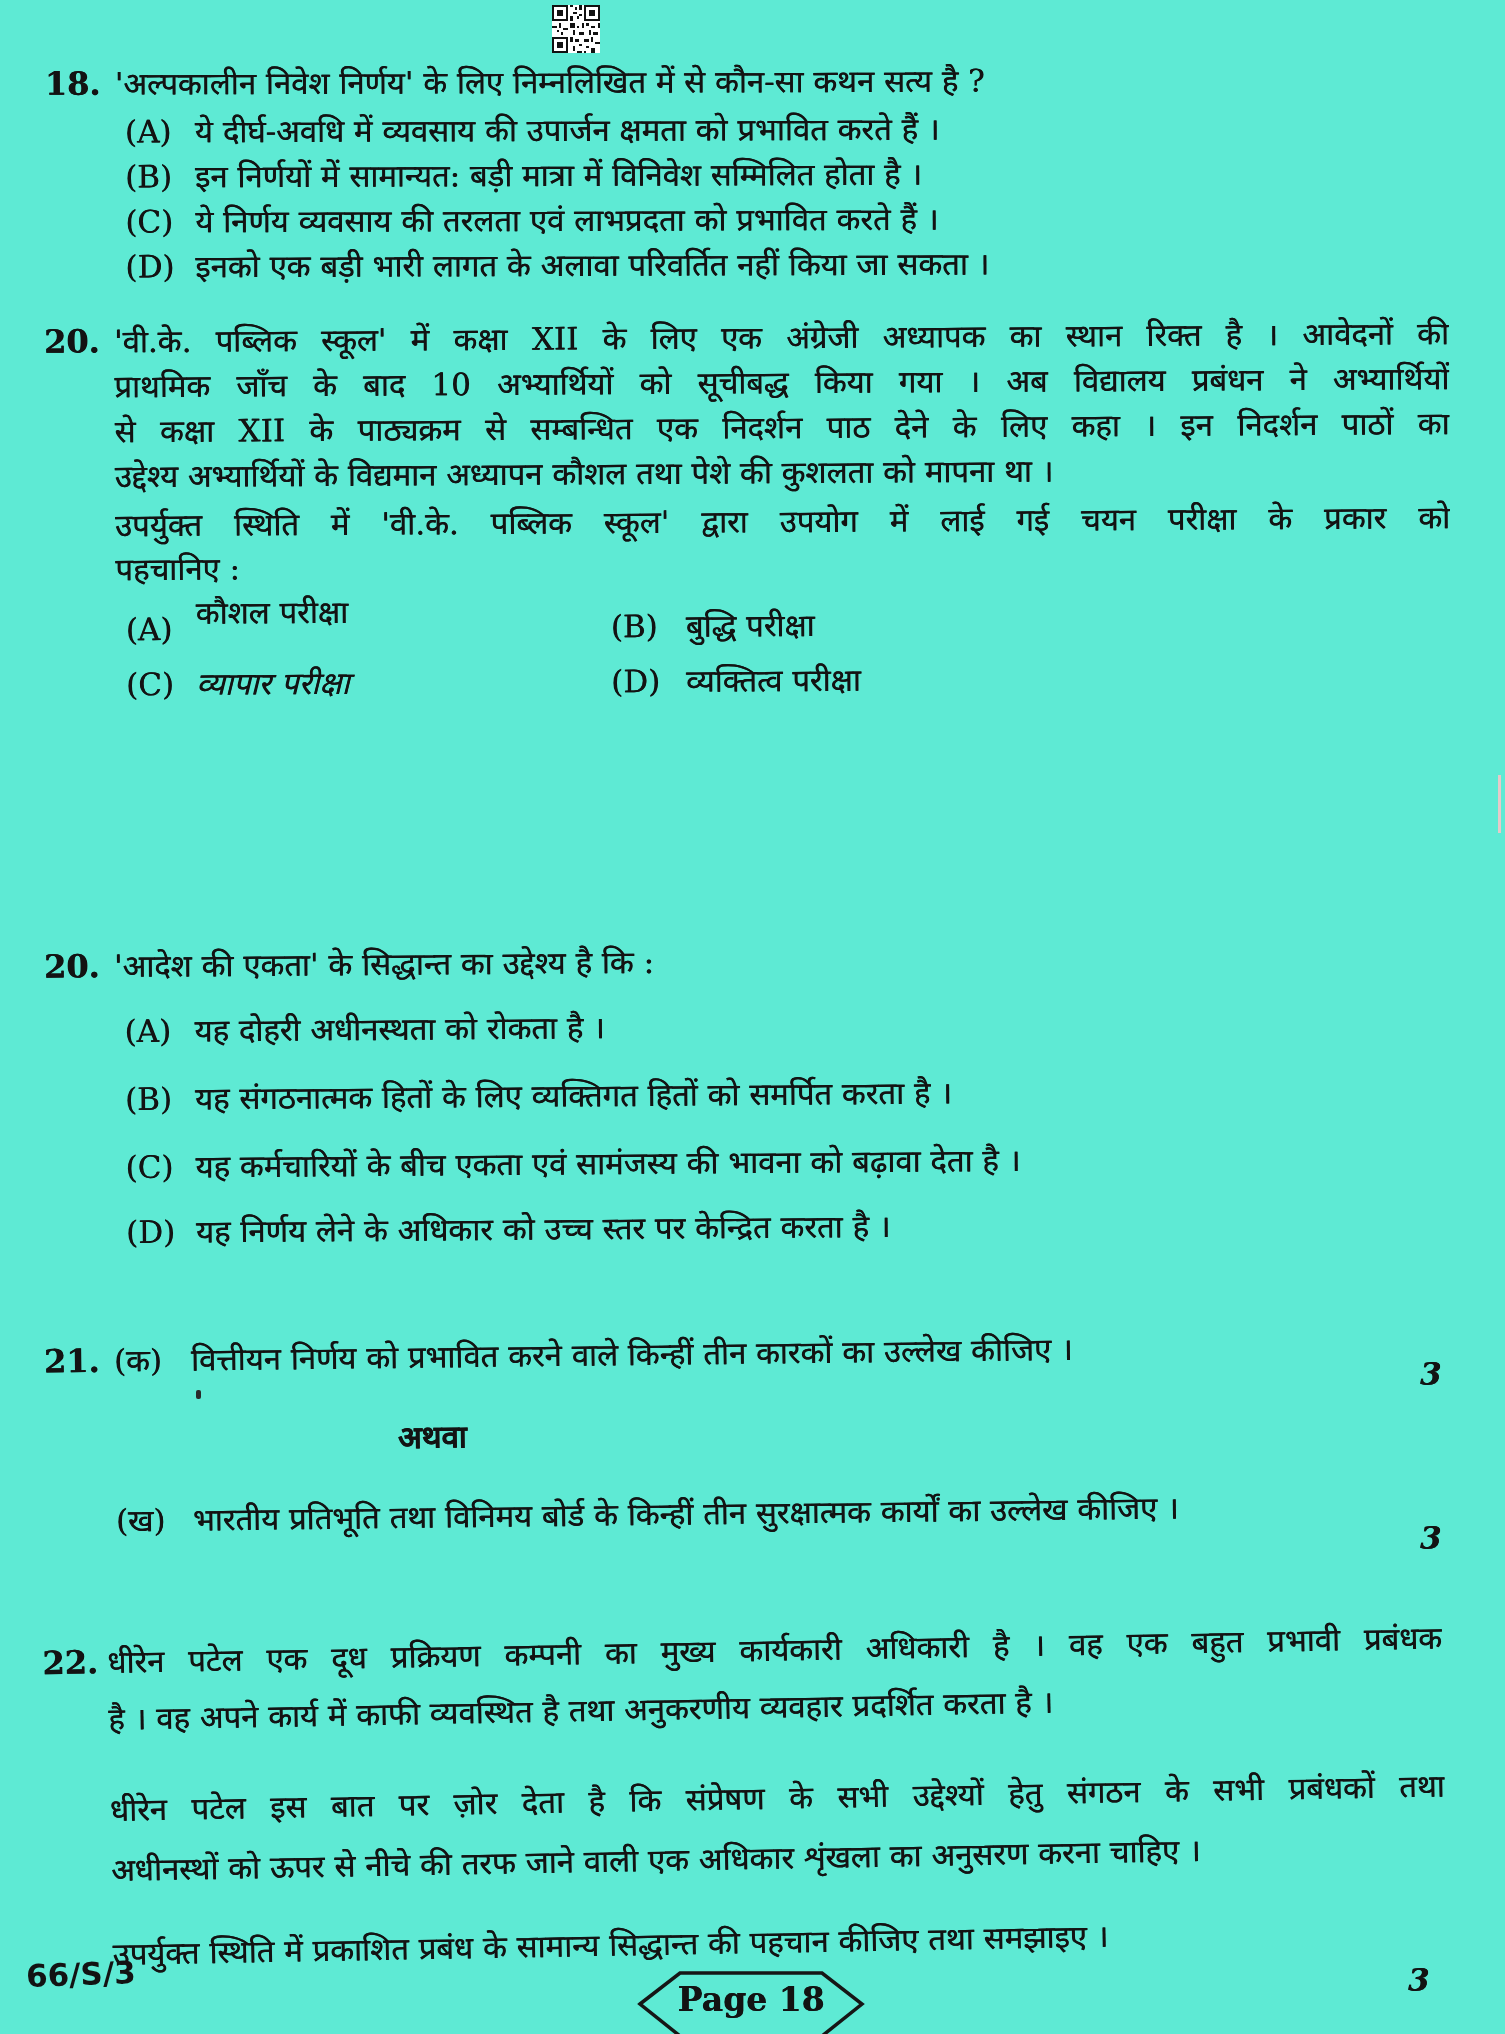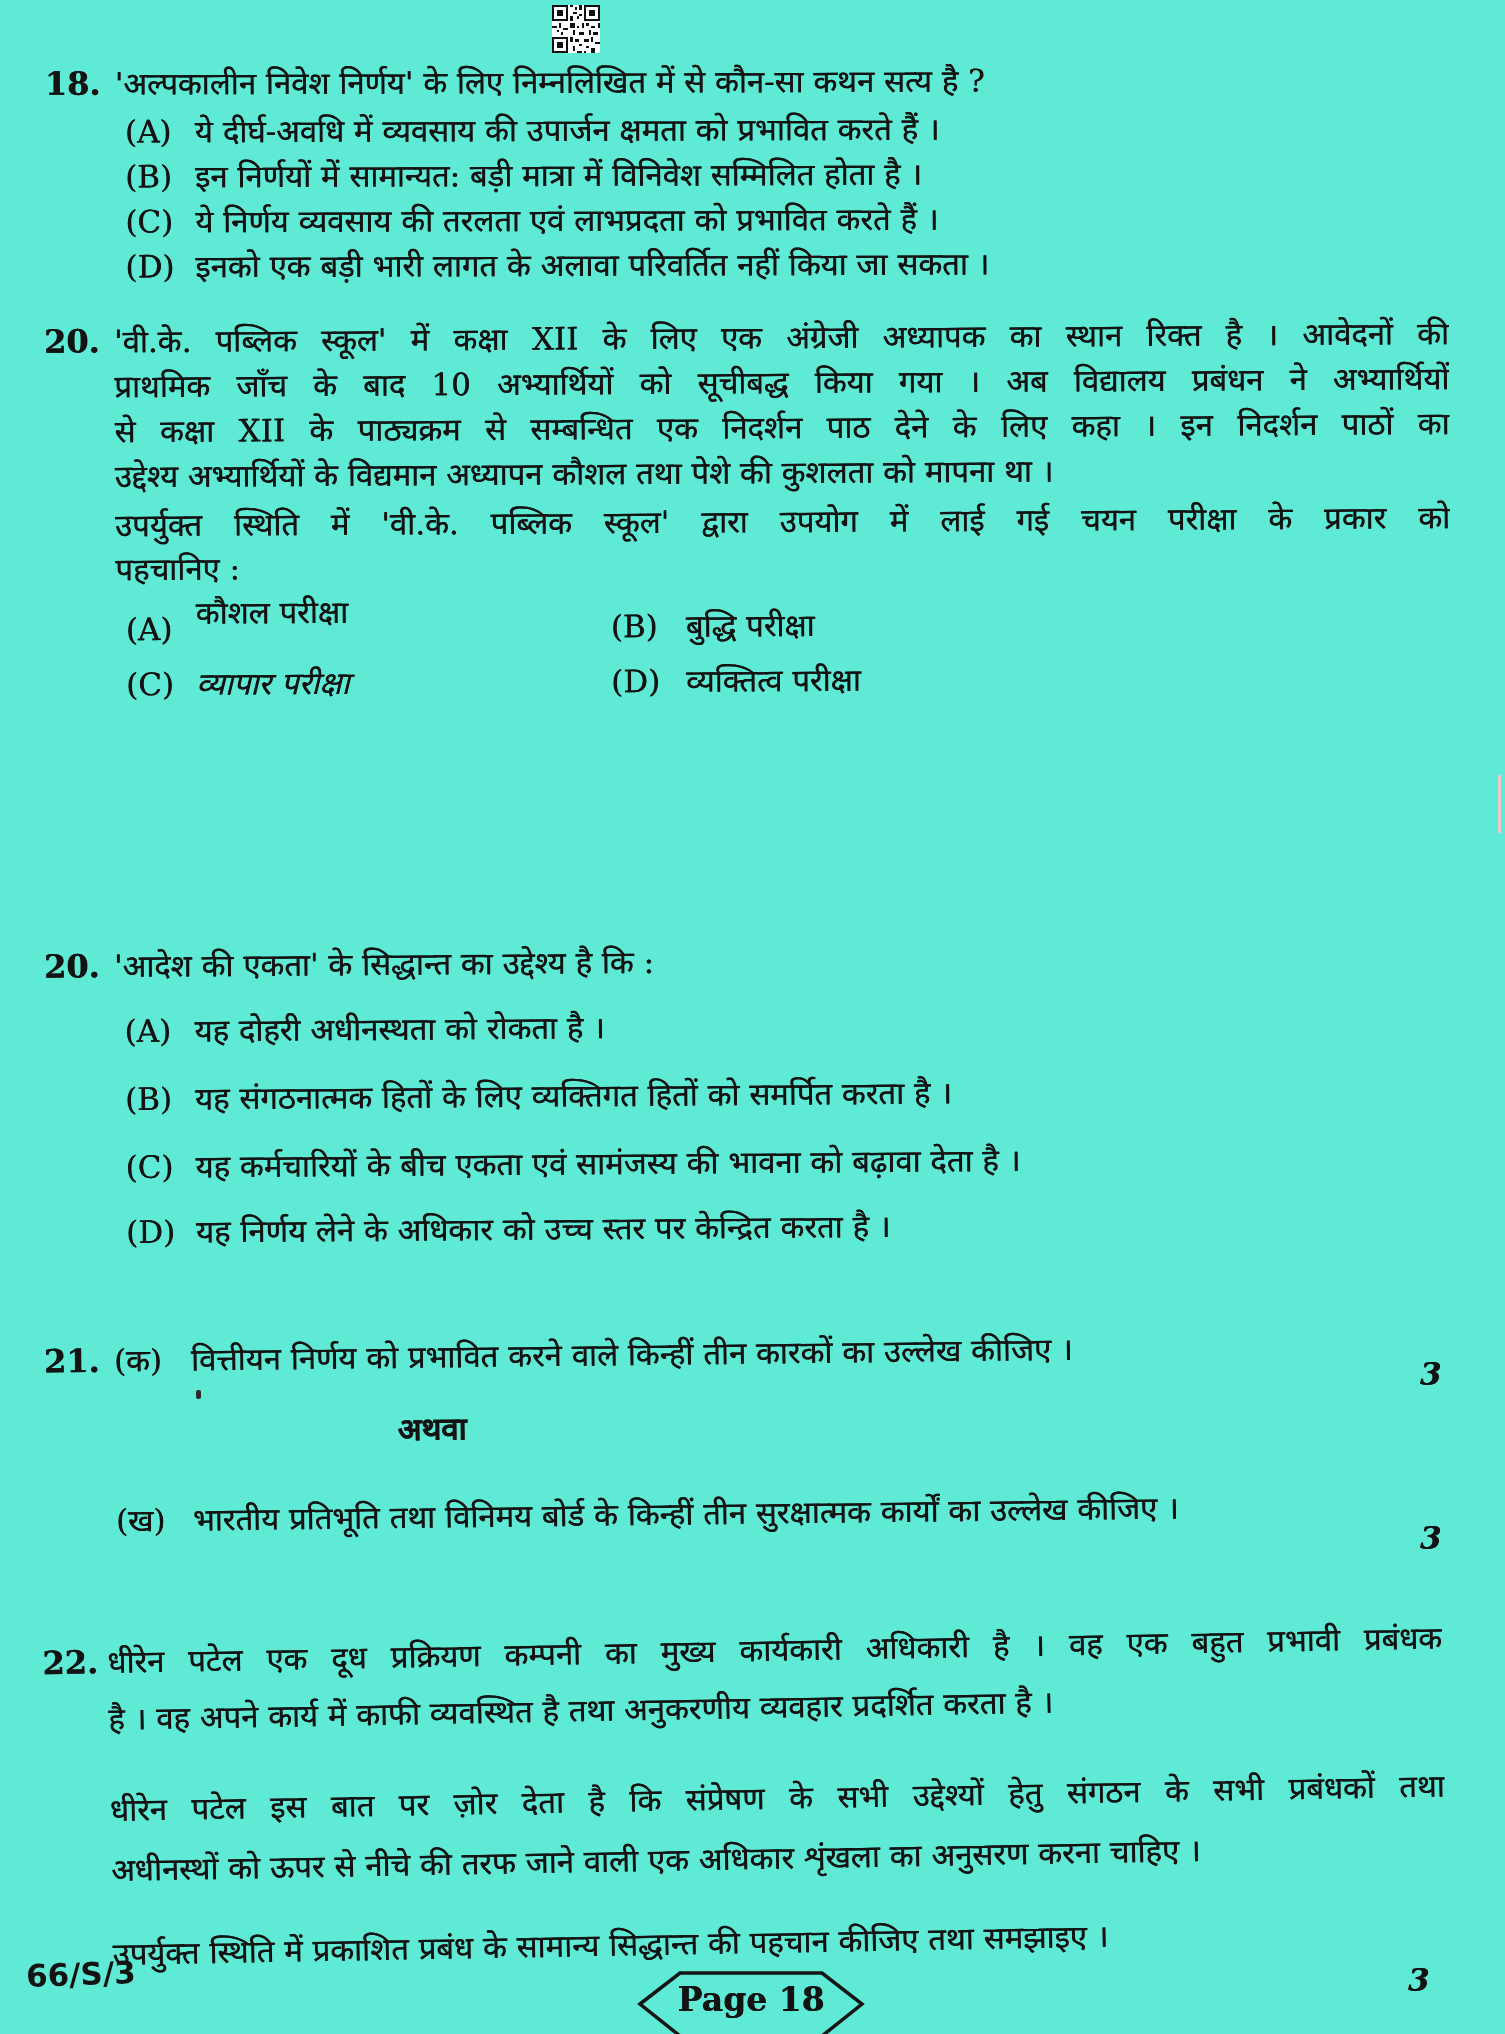--- a/index.html
+++ b/index.html
@@ -163,21 +163,21 @@
     <div class="optlabel hi" style="top:201px;">(C)</div>
     <div class="opttext hi" style="top:201px;">यह कर्मचारियों के बीच एकता एवं सामंजस्य की भावना को बढ़ावा देता है ।</div>
     <div class="optlabel hi" style="top:266px;">(D)</div>
     <div class="opttext hi" style="top:266px;">यह निर्णय लेने के अधिकार को उच्च स्तर पर केन्द्रित करता है ।</div>
   </div>
 
   <div class="qblock" style="top:1340px;height:230px;transform:rotate(-0.7deg);">
     <div class="qnum hi">21.</div>
     <div class="optlabel hi" style="left:115px;top:0;">(क)</div>
     <div class="opttext hi" style="left:192px;top:0;">वित्तीयन निर्णय को प्रभावित करने वाले किन्हीं तीन कारकों का उल्लेख कीजिए ।</div>
-    <div class="hi abs or-label" style="left:398px;top:72px;">अथवा</div>
+    <div class="hi abs or-label" style="left:398px;top:80px;">अथवा</div>
     <div class="optlabel hi" style="left:115px;top:160px;">(ख)</div>
     <div class="opttext hi" style="left:192px;top:160px;">भारतीय प्रतिभूति तथा विनिमय बोर्ड के किन्हीं तीन सुरक्षात्मक कार्यों का उल्लेख कीजिए ।</div>
   </div>
   <div class="marks" style="left:1420px;top:1356px;">3</div>
   <div class="marks" style="left:1420px;top:1520px;">3</div>
 
   <div class="qblock" style="top:1642px;height:350px;transform:rotate(-1.05deg);">
     <div class="qnum hi">22.</div>
     <div class="qtext hi stretch" style="left:110px;top:0;">धीरेन पटेल एक दूध प्रक्रियण कम्पनी का मुख्य कार्यकारी अधिकारी है । वह एक बहुत प्रभावी प्रबंधक</div>
     <div class="qtext hi" style="left:110px;top:57px;">है । वह अपने कार्य में काफी व्यवस्थित है तथा अनुकरणीय व्यवहार प्रदर्शित करता है ।</div>

